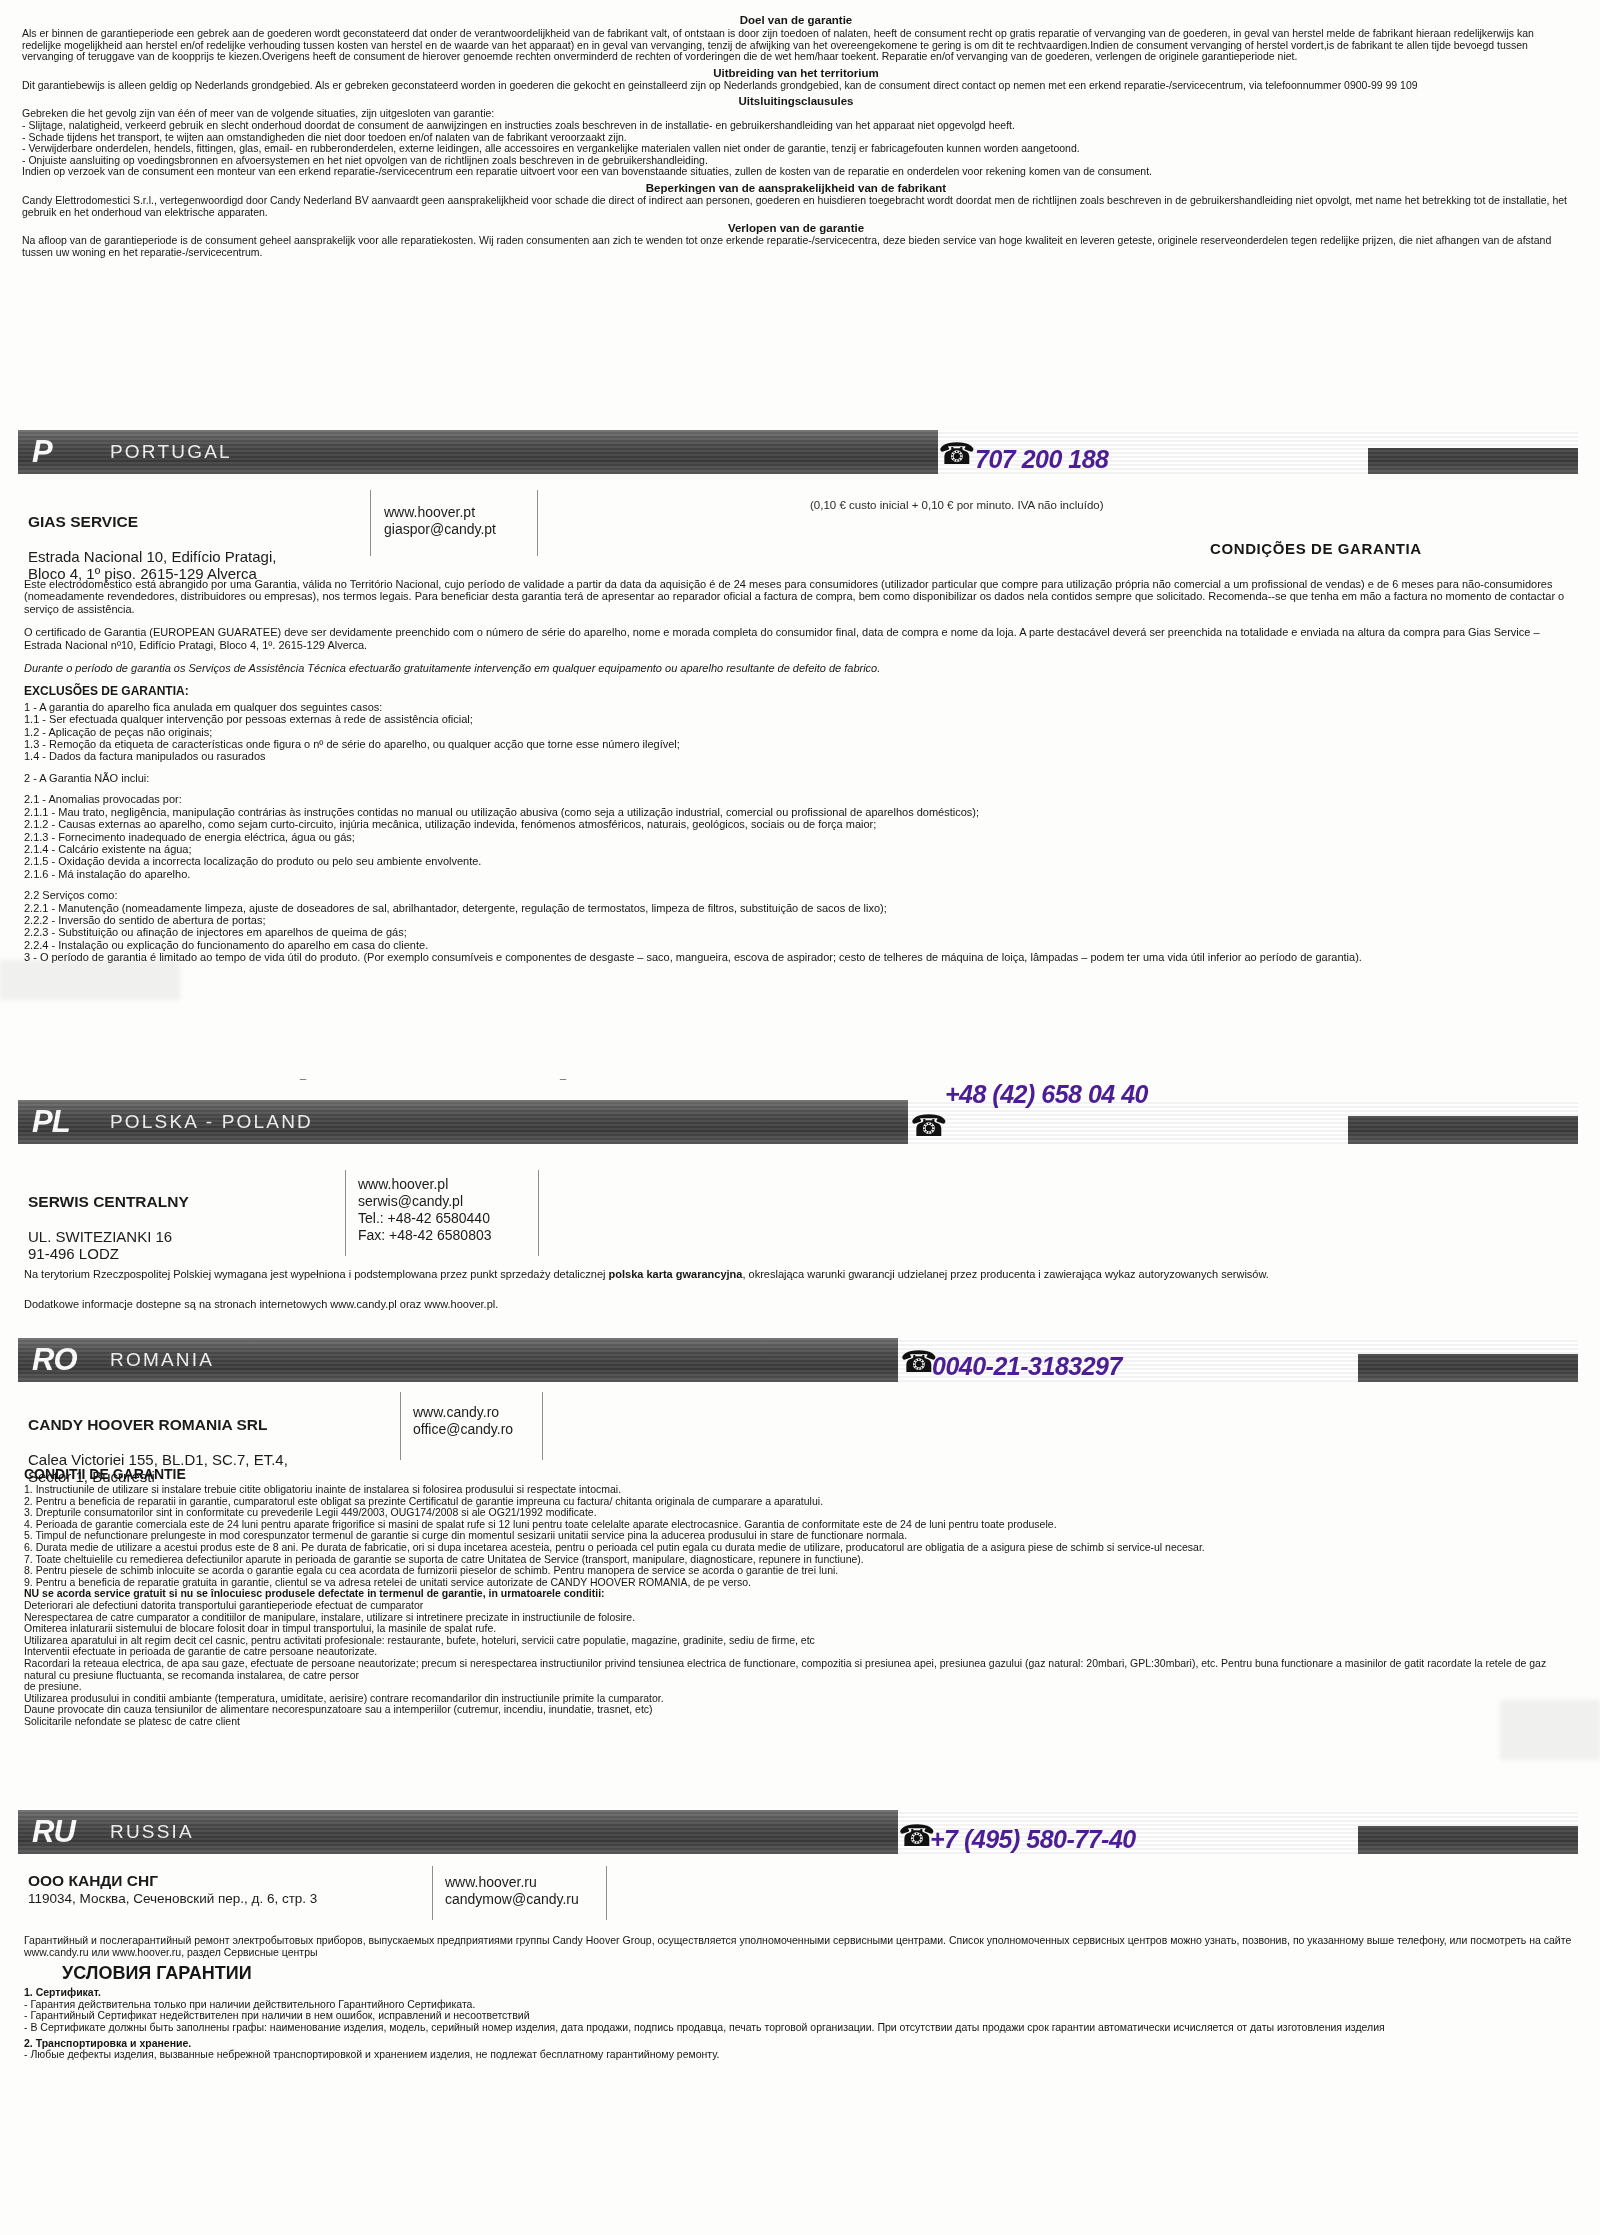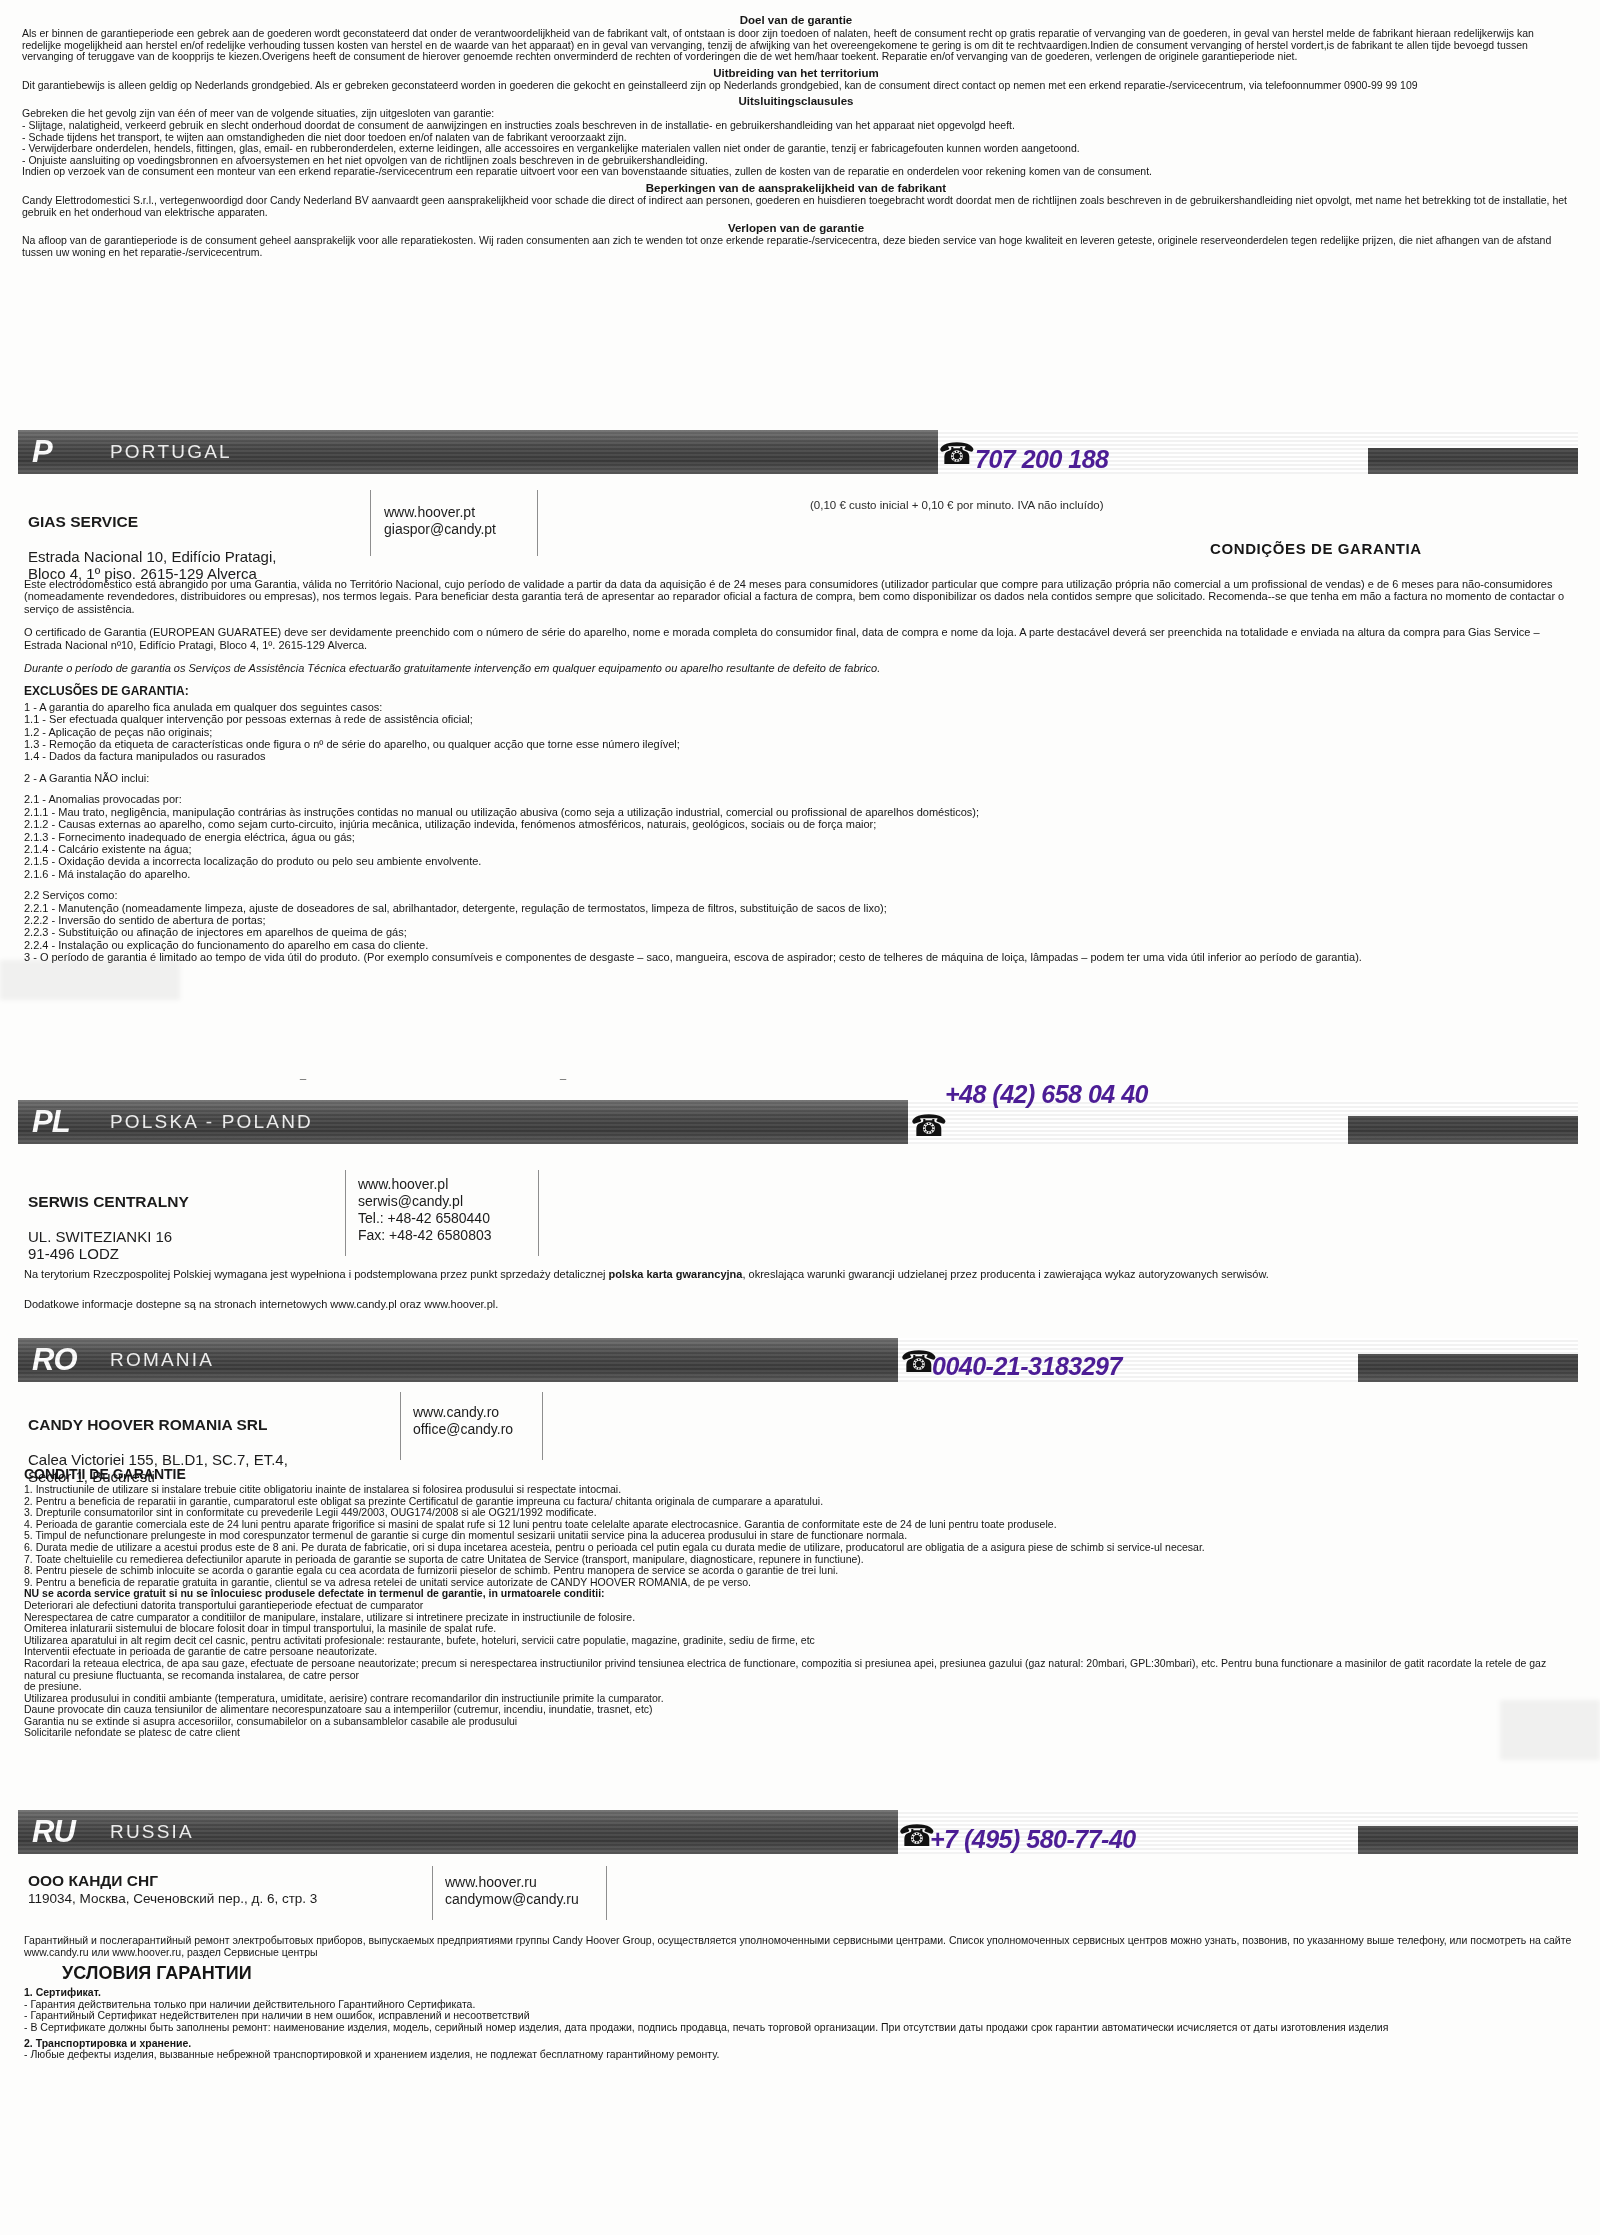--- a/index.html
+++ b/index.html
@@ -265,21 +265,20 @@
       <p class="b">NU se acorda service gratuit si nu se înlocuiesc produsele defectate in termenul de garantie, in urmatoarele conditii:</p>
       <p>Deteriorari ale defectiuni datorita transportului garantieperiode efectuat de cumparator</p>
       <p>Nerespectarea de catre cumparator a conditiilor de manipulare, instalare, utilizare si intretinere precizate in instructiunile de folosire.</p>
       <p>Omiterea inlaturarii sistemului de blocare folosit doar in timpul transportului, la masinile de spalat rufe.</p>
       <p>Utilizarea aparatului in alt regim decit cel casnic, pentru activitati profesionale: restaurante, bufete, hoteluri, servicii catre populatie, magazine, gradinite, sediu de firme, etc</p>
       <p>Interventii efectuate in perioada de garantie de catre persoane neautorizate.</p>
       <p>Racordari la reteaua electrica, de apa sau gaze, efectuate de persoane neautorizate; precum si nerespectarea instructiunilor privind tensiunea electrica de functionare, compozitia si presiunea apei, presiunea gazului (gaz natural: 20mbari, GPL:30mbari), etc. Pentru buna functionare a masinilor de gatit racordate la retele de gaz natural cu presiune fluctuanta, se recomanda instalarea, de catre persor</p>
       <p>de presiune.</p>
       <p>Utilizarea produsului in conditii ambiante (temperatura, umiditate, aerisire) contrare recomandarilor din instructiunile primite la cumparator.</p>
       <p>Daune provocate din cauza tensiunilor de alimentare necorespunzatoare sau a intemperiilor (cutremur, incendiu, inundatie, trasnet, etc)</p>
-      <p>Garantia nu se extinde si asupra accesoriilor, consumabilelor on a subansamblelor casabile ale produsului</p>
       <p>Solicitarile nefondate se platesc de catre client</p>
     </div>
   </div>
 
   <div class="band" style="top:1810px;">
     <div class="code">RU</div>
     <div class="cname">RUSSIA</div>
     <div class="whitebox" style="left:880px; top:0; width:460px; height:44px;"></div>
     <div class="whitebox" style="left:1340px; top:0; width:220px; height:16px;"></div>
   </div>
@@ -298,20 +297,20 @@
     <div>candymow@candy.ru</div>
   </div>
   <div class="vline" style="left:606px; top:1866px; height:54px;"></div>
 
   <div class="blk" style="left:24px; top:1935px; width:1556px;">
     <p class="tiny">Гарантийный и послегарантийный ремонт электробытовых приборов, выпускаемых предприятиями группы Candy Hoover Group, осуществляется уполномоченными сервисными центрами. Список уполномоченных сервисных центров можно узнать, позвонив, по указанному выше телефону, или посмотреть на сайте www.candy.ru или www.hoover.ru, раздел Сервисные центры</p>
     <p style="font-size:18px; font-weight:bold; margin-top:5px;margin-left:38px;">УСЛОВИЯ ГАРАНТИИ</p>
     <p class="tiny b" style="margin-top:3px;">1. Сертификат.</p>
     <p class="tiny">- Гарантия действительна только при наличии действительного Гарантийного Сертификата.</p>
     <p class="tiny">- Гарантийный Сертификат недействителен при наличии в нем ошибок, исправлений и несоответствий</p>
-    <p class="tiny">- В Сертификате должны быть заполнены ремонт: наименование изделия, модель, серийный номер изделия, дата  продажи, подпись продавца, печать торговой организации. При отсутствии даты продажи срок гарантии автоматически исчисляется от даты изготовления изделия</p>
+    <p class="tiny">- В Сертификате должны быть заполнены графы: наименование изделия, модель, серийный номер изделия, дата  продажи, подпись продавца, печать торговой организации. При отсутствии даты продажи срок гарантии автоматически исчисляется от даты изготовления изделия</p>
     <p class="tiny b" style="margin-top:4px;">2. Транспортировка и хранение.</p>
     <p class="tiny">- Любые дефекты изделия, вызванные небрежной транспортировкой и хранением изделия, не подлежат бесплатному гарантийному ремонту.</p>
   </div>
 
   <div class="smudge" style="left:0; top:960px; width:180px; height:40px;"></div>
   <div class="smudge" style="left:1500px; top:1700px; width:100px; height:60px;"></div>
 </div>
 
 </body></html>

